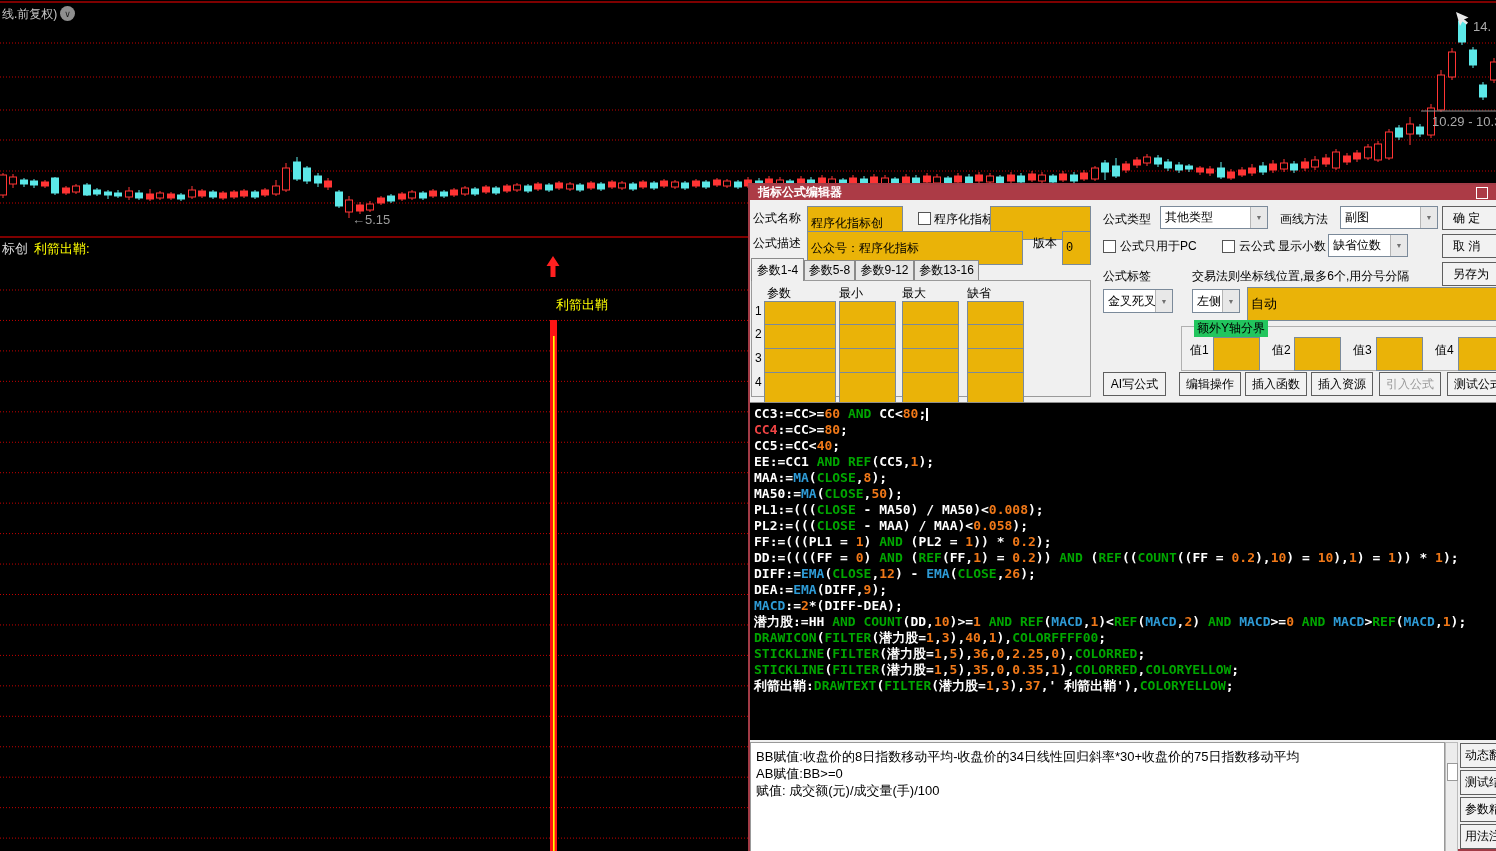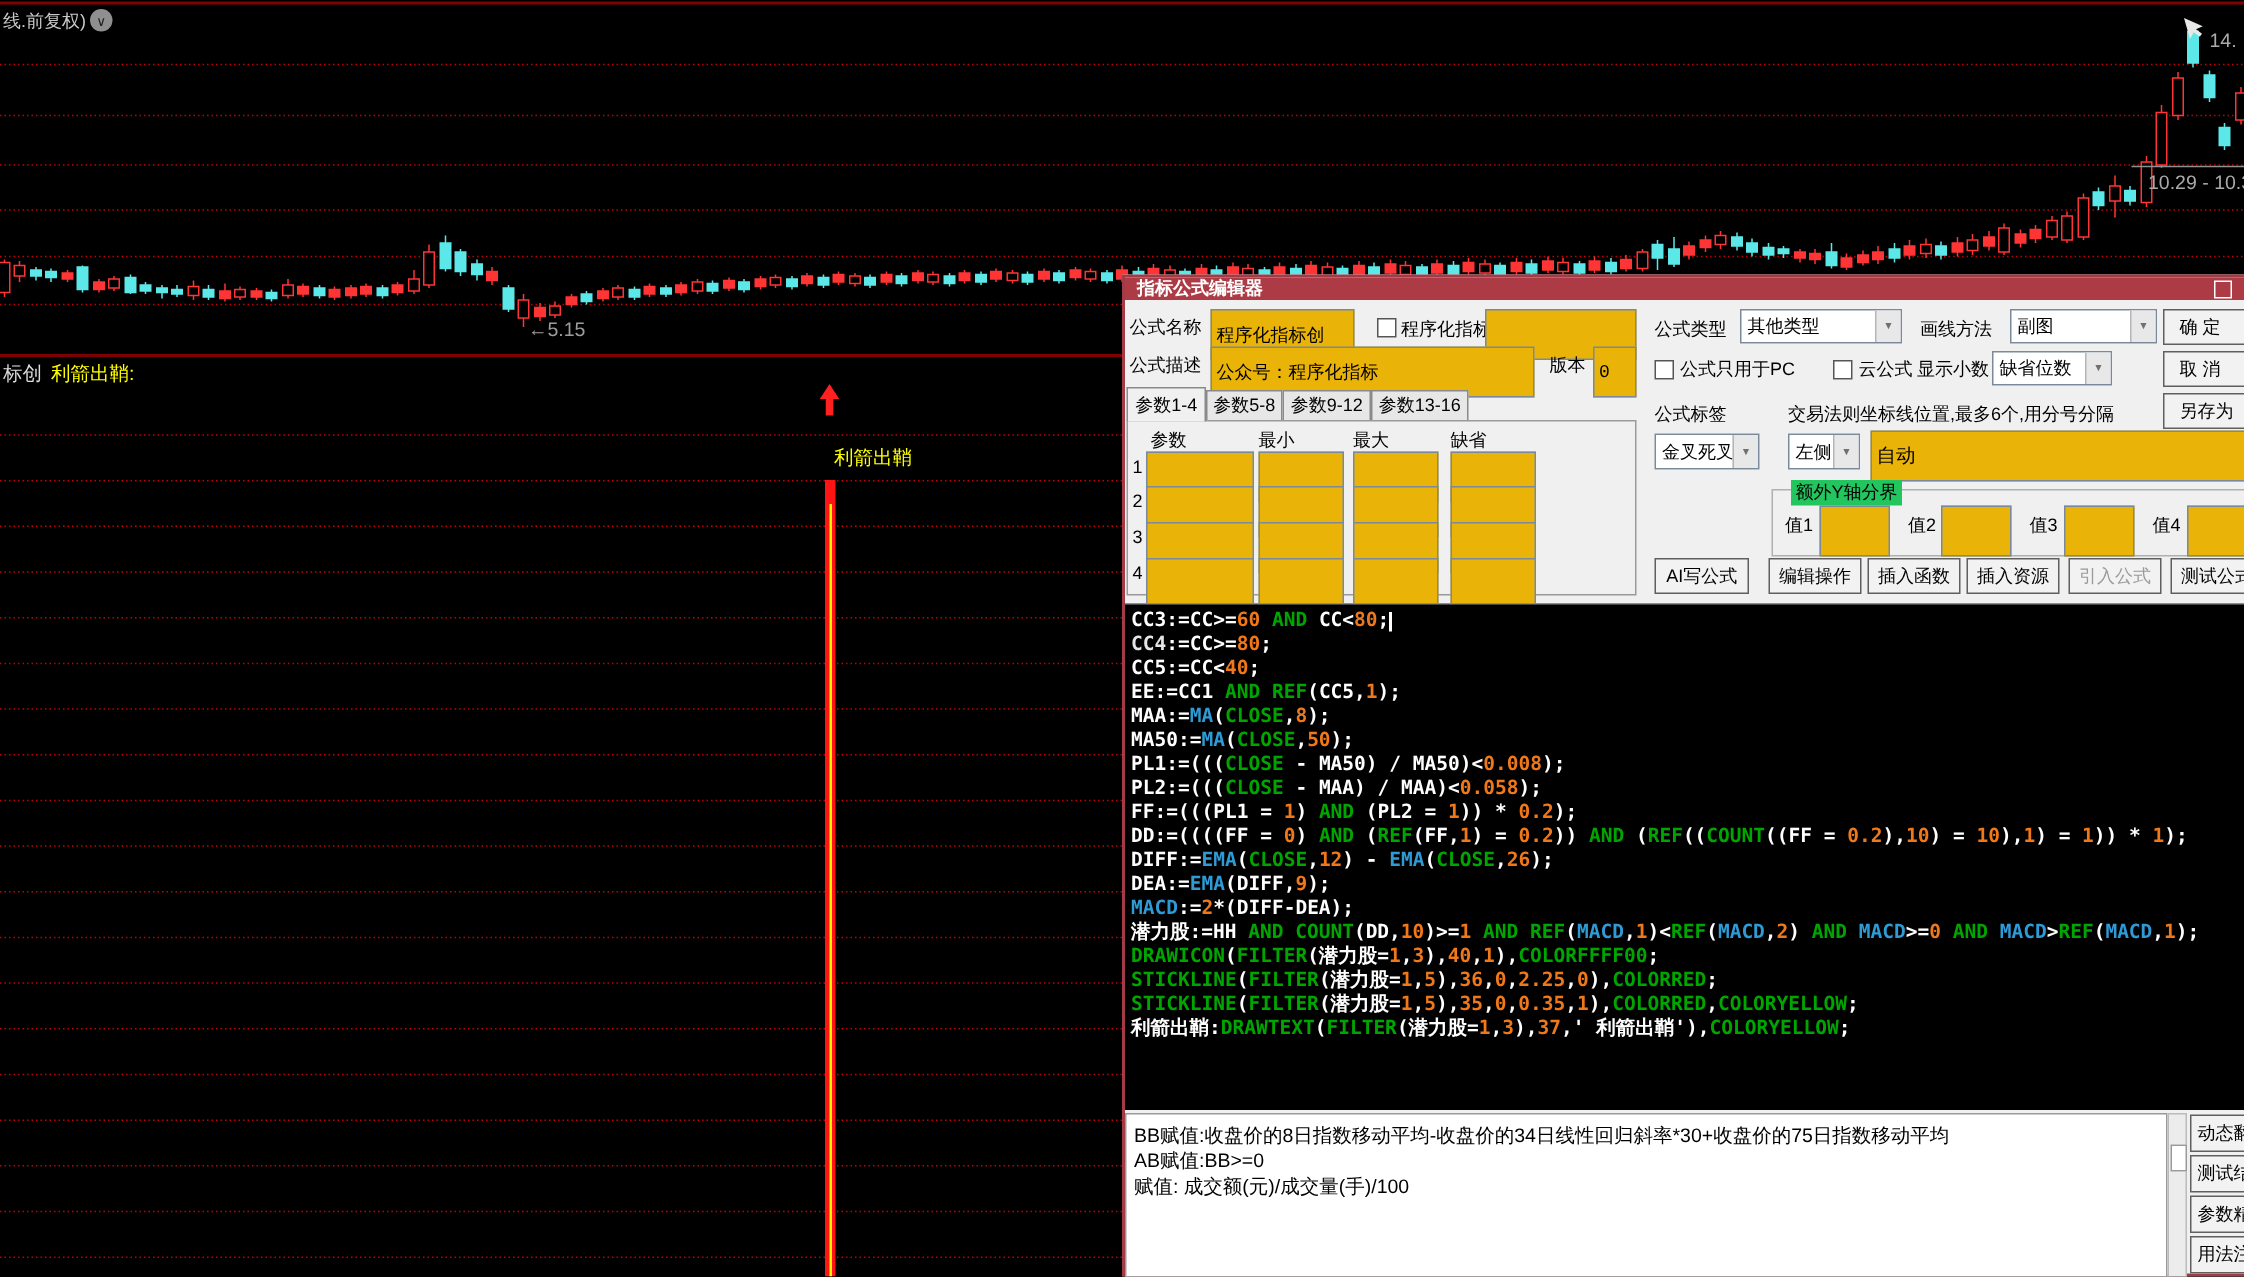--- a/index.html
+++ b/index.html
@@ -485,21 +485,21 @@
 
   <button class="btn" style="left:353px;top:187px;width:63px;height:24px">AI写公式</button>
   <button class="btn" style="left:429px;top:187px;width:62px;height:24px">编辑操作</button>
   <button class="btn" style="left:495px;top:187px;width:62px;height:24px">插入函数</button>
   <button class="btn" style="left:561px;top:187px;width:62px;height:24px">插入资源</button>
   <button class="btn disabled" style="left:629px;top:187px;width:62px;height:24px">引入公式</button>
   <button class="btn" style="left:697px;top:187px;width:78px;height:24px;justify-content:flex-start;padding-left:6px">测试公式</button>
 
   <div class="codearea" id="code-lines">
       <div class="codeline"><span style="color: rgb(255, 255, 255);">CC3</span><span style="color: rgb(255, 255, 255);">:=</span><span style="color: rgb(255, 255, 255);">CC</span><span style="color: rgb(255, 255, 255);">&gt;=</span><span style="color: rgb(240, 120, 24);">60</span><span style="color: rgb(255, 255, 255);"> </span><span style="color: rgb(0, 166, 0);">AND</span><span style="color: rgb(255, 255, 255);"> </span><span style="color: rgb(255, 255, 255);">CC</span><span style="color: rgb(255, 255, 255);">&lt;</span><span style="color: rgb(240, 120, 24);">80</span><span style="color: rgb(255, 255, 255);">;</span><span class="caret"></span></div>
-      <div class="codeline"><span style="color: #e5e5e5;">CC4</span><span style="color: rgb(255, 255, 255);">:=</span><span style="color: rgb(255, 255, 255);">CC</span><span style="color: rgb(255, 255, 255);">&gt;=</span><span style="color: rgb(240, 120, 24);">80</span><span style="color: rgb(255, 255, 255);">;</span></div>
+      <div class="codeline"><span style="color: #ef4444;">CC4</span><span style="color: rgb(255, 255, 255);">:=</span><span style="color: rgb(255, 255, 255);">CC</span><span style="color: rgb(255, 255, 255);">&gt;=</span><span style="color: rgb(240, 120, 24);">80</span><span style="color: rgb(255, 255, 255);">;</span></div>
       <div class="codeline"><span style="color: rgb(255, 255, 255);">CC5</span><span style="color: rgb(255, 255, 255);">:=</span><span style="color: rgb(255, 255, 255);">CC</span><span style="color: rgb(255, 255, 255);">&lt;</span><span style="color: rgb(240, 120, 24);">40</span><span style="color: rgb(255, 255, 255);">;</span></div>
       <div class="codeline"><span style="color: rgb(255, 255, 255);">EE</span><span style="color: rgb(255, 255, 255);">:=</span><span style="color: rgb(255, 255, 255);">CC1</span><span style="color: rgb(255, 255, 255);"> </span><span style="color: rgb(0, 166, 0);">AND</span><span style="color: rgb(255, 255, 255);"> </span><span style="color: rgb(0, 166, 0);">REF</span><span style="color: rgb(255, 255, 255);">(</span><span style="color: rgb(255, 255, 255);">CC5</span><span style="color: rgb(255, 255, 255);">,</span><span style="color: rgb(240, 120, 24);">1</span><span style="color: rgb(255, 255, 255);">);</span></div>
       <div class="codeline"><span style="color: rgb(255, 255, 255);">MAA</span><span style="color: rgb(255, 255, 255);">:=</span><span style="color: rgb(46, 155, 214);">MA</span><span style="color: rgb(255, 255, 255);">(</span><span style="color: rgb(0, 166, 0);">CLOSE</span><span style="color: rgb(255, 255, 255);">,</span><span style="color: rgb(240, 120, 24);">8</span><span style="color: rgb(255, 255, 255);">);</span></div>
       <div class="codeline"><span style="color: rgb(255, 255, 255);">MA50</span><span style="color: rgb(255, 255, 255);">:=</span><span style="color: rgb(46, 155, 214);">MA</span><span style="color: rgb(255, 255, 255);">(</span><span style="color: rgb(0, 166, 0);">CLOSE</span><span style="color: rgb(255, 255, 255);">,</span><span style="color: rgb(240, 120, 24);">50</span><span style="color: rgb(255, 255, 255);">);</span></div>
       <div class="codeline"><span style="color: rgb(255, 255, 255);">PL1</span><span style="color: rgb(255, 255, 255);">:=(((</span><span style="color: rgb(0, 166, 0);">CLOSE</span><span style="color: rgb(255, 255, 255);"> </span><span style="color: rgb(255, 255, 255);">-</span><span style="color: rgb(255, 255, 255);"> </span><span style="color: rgb(255, 255, 255);">MA50</span><span style="color: rgb(255, 255, 255);">)</span><span style="color: rgb(255, 255, 255);"> </span><span style="color: rgb(255, 255, 255);">/</span><span style="color: rgb(255, 255, 255);"> </span><span style="color: rgb(255, 255, 255);">MA50</span><span style="color: rgb(255, 255, 255);">)&lt;</span><span style="color: rgb(240, 120, 24);">0.008</span><span style="color: rgb(255, 255, 255);">);</span></div>
       <div class="codeline"><span style="color: rgb(255, 255, 255);">PL2</span><span style="color: rgb(255, 255, 255);">:=(((</span><span style="color: rgb(0, 166, 0);">CLOSE</span><span style="color: rgb(255, 255, 255);"> </span><span style="color: rgb(255, 255, 255);">-</span><span style="color: rgb(255, 255, 255);"> </span><span style="color: rgb(255, 255, 255);">MAA</span><span style="color: rgb(255, 255, 255);">)</span><span style="color: rgb(255, 255, 255);"> </span><span style="color: rgb(255, 255, 255);">/</span><span style="color: rgb(255, 255, 255);"> </span><span style="color: rgb(255, 255, 255);">MAA</span><span style="color: rgb(255, 255, 255);">)&lt;</span><span style="color: rgb(240, 120, 24);">0.058</span><span style="color: rgb(255, 255, 255);">);</span></div>
       <div class="codeline"><span style="color: rgb(255, 255, 255);">FF</span><span style="color: rgb(255, 255, 255);">:=(((</span><span style="color: rgb(255, 255, 255);">PL1</span><span style="color: rgb(255, 255, 255);"> </span><span style="color: rgb(255, 255, 255);">=</span><span style="color: rgb(255, 255, 255);"> </span><span style="color: rgb(240, 120, 24);">1</span><span style="color: rgb(255, 255, 255);">)</span><span style="color: rgb(255, 255, 255);"> </span><span style="color: rgb(0, 166, 0);">AND</span><span style="color: rgb(255, 255, 255);"> </span><span style="color: rgb(255, 255, 255);">(</span><span style="color: rgb(255, 255, 255);">PL2</span><span style="color: rgb(255, 255, 255);"> </span><span style="color: rgb(255, 255, 255);">=</span><span style="color: rgb(255, 255, 255);"> </span><span style="color: rgb(240, 120, 24);">1</span><span style="color: rgb(255, 255, 255);">))</span><span style="color: rgb(255, 255, 255);"> </span><span style="color: rgb(255, 255, 255);">*</span><span style="color: rgb(255, 255, 255);"> </span><span style="color: rgb(240, 120, 24);">0.2</span><span style="color: rgb(255, 255, 255);">);</span></div>
       <div class="codeline"><span style="color: rgb(255, 255, 255);">DD</span><span style="color: rgb(255, 255, 255);">:=((((</span><span style="color: rgb(255, 255, 255);">FF</span><span style="color: rgb(255, 255, 255);"> </span><span style="color: rgb(255, 255, 255);">=</span><span style="color: rgb(255, 255, 255);"> </span><span style="color: rgb(240, 120, 24);">0</span><span style="color: rgb(255, 255, 255);">)</span><span style="color: rgb(255, 255, 255);"> </span><span style="color: rgb(0, 166, 0);">AND</span><span style="color: rgb(255, 255, 255);"> </span><span style="color: rgb(255, 255, 255);">(</span><span style="color: rgb(0, 166, 0);">REF</span><span style="color: rgb(255, 255, 255);">(</span><span style="color: rgb(255, 255, 255);">FF</span><span style="color: rgb(255, 255, 255);">,</span><span style="color: rgb(240, 120, 24);">1</span><span style="color: rgb(255, 255, 255);">)</span><span style="color: rgb(255, 255, 255);"> </span><span style="color: rgb(255, 255, 255);">=</span><span style="color: rgb(255, 255, 255);"> </span><span style="color: rgb(240, 120, 24);">0.2</span><span style="color: rgb(255, 255, 255);">))</span><span style="color: rgb(255, 255, 255);"> </span><span style="color: rgb(0, 166, 0);">AND</span><span style="color: rgb(255, 255, 255);"> </span><span style="color: rgb(255, 255, 255);">(</span><span style="color: rgb(0, 166, 0);">REF</span><span style="color: rgb(255, 255, 255);">((</span><span style="color: rgb(0, 166, 0);">COUNT</span><span style="color: rgb(255, 255, 255);">((</span><span style="color: rgb(255, 255, 255);">FF</span><span style="color: rgb(255, 255, 255);"> </span><span style="color: rgb(255, 255, 255);">=</span><span style="color: rgb(255, 255, 255);"> </span><span style="color: rgb(240, 120, 24);">0.2</span><span style="color: rgb(255, 255, 255);">),</span><span style="color: rgb(240, 120, 24);">10</span><span style="color: rgb(255, 255, 255);">)</span><span style="color: rgb(255, 255, 255);"> </span><span style="color: rgb(255, 255, 255);">=</span><span style="color: rgb(255, 255, 255);"> </span><span style="color: rgb(240, 120, 24);">10</span><span style="color: rgb(255, 255, 255);">),</span><span style="color: rgb(240, 120, 24);">1</span><span style="color: rgb(255, 255, 255);">)</span><span style="color: rgb(255, 255, 255);"> </span><span style="color: rgb(255, 255, 255);">=</span><span style="color: rgb(255, 255, 255);"> </span><span style="color: rgb(240, 120, 24);">1</span><span style="color: rgb(255, 255, 255);">))</span><span style="color: rgb(255, 255, 255);"> </span><span style="color: rgb(255, 255, 255);">*</span><span style="color: rgb(255, 255, 255);"> </span><span style="color: rgb(240, 120, 24);">1</span><span style="color: rgb(255, 255, 255);">);</span></div>
       <div class="codeline"><span style="color: rgb(255, 255, 255);">DIFF</span><span style="color: rgb(255, 255, 255);">:=</span><span style="color: rgb(46, 155, 214);">EMA</span><span style="color: rgb(255, 255, 255);">(</span><span style="color: rgb(0, 166, 0);">CLOSE</span><span style="color: rgb(255, 255, 255);">,</span><span style="color: rgb(240, 120, 24);">12</span><span style="color: rgb(255, 255, 255);">)</span><span style="color: rgb(255, 255, 255);"> </span><span style="color: rgb(255, 255, 255);">-</span><span style="color: rgb(255, 255, 255);"> </span><span style="color: rgb(46, 155, 214);">EMA</span><span style="color: rgb(255, 255, 255);">(</span><span style="color: rgb(0, 166, 0);">CLOSE</span><span style="color: rgb(255, 255, 255);">,</span><span style="color: rgb(240, 120, 24);">26</span><span style="color: rgb(255, 255, 255);">);</span></div>
       <div class="codeline"><span style="color: rgb(255, 255, 255);">DEA</span><span style="color: rgb(255, 255, 255);">:=</span><span style="color: rgb(46, 155, 214);">EMA</span><span style="color: rgb(255, 255, 255);">(</span><span style="color: rgb(255, 255, 255);">DIFF</span><span style="color: rgb(255, 255, 255);">,</span><span style="color: rgb(240, 120, 24);">9</span><span style="color: rgb(255, 255, 255);">);</span></div>

